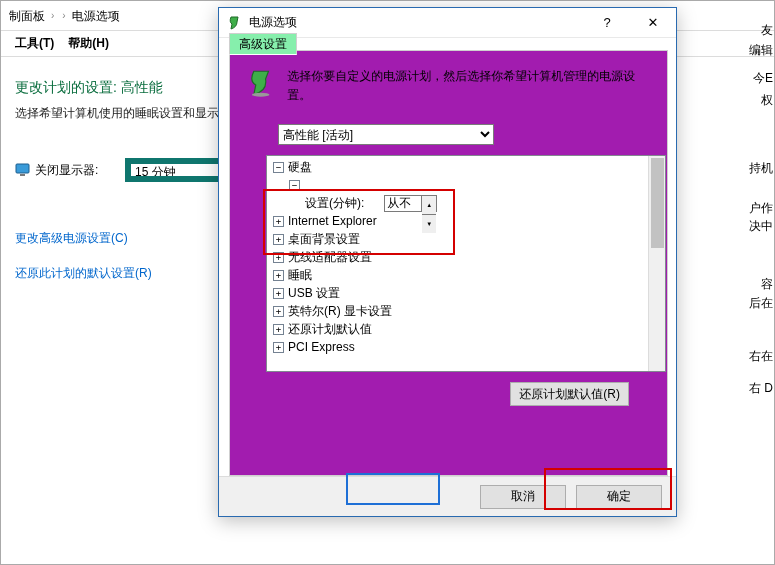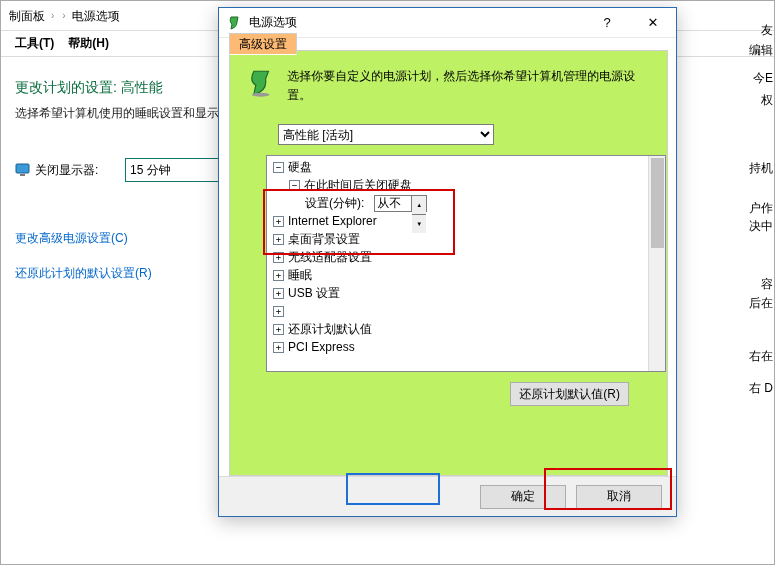--- a/index.html
+++ b/index.html
@@ -11,55 +11,55 @@
   .cp-breadcrumb .crumb { padding:0 2px; }
   .cp-breadcrumb .sep { color:#888; padding:0 4px; font-size:10px; }
   .cp-menubar { height:26px; border-bottom:1px solid #dcdcdc; padding-left:14px; display:flex; align-items:center; font-size:12px; gap:14px; }
   .cp-menubar span { cursor:default;font-weight:bold; }
   .cp-body { padding:22px 0 0 14px; font-size:12px; }
   .cp-body h1 { font-size:14px; font-weight:normal; color:#0a6d3e; margin-bottom:8px; }
   .cp-body .desc { color:#222; margin-bottom:36px; }
   .cp-row { display:flex; align-items:center; margin-bottom:48px; }
   .cp-row .lbl { width:110px; display:flex; align-items:flex-start; gap:4px; }
   .cp-row .lbl svg{ flex:none; }
-  .cp-row select { height:24px; width:180px; font-size:12px; border:1px solid #0f766e; background:#fff; }
+  .cp-row select { height:24px; width:180px; font-size:12px; border:6px solid #0f766e; background:#fff; }
   .cp-links a { display:block; color:#0066cc; font-size:12px; margin-bottom:18px; text-decoration:none; }
 
   
   .right-frags { position:absolute; right:0; top:0; width:28px; height:560px; }
   .right-frags div { position:absolute; right:2px; font-size:12px; white-space:nowrap; color:#000; }
 
   
   .dlg { position:absolute; left:218px; top:7px; width:459px; height:510px; background:#fff; border:1px solid #296ab0; box-shadow:0 4px 18px rgba(0,0,0,.25); }
   .dlg-titlebar { height:30px; display:flex; align-items:center; padding-left:8px; background:#fff; border-bottom:1px solid #e9e9e9;}
   .dlg-titlebar .ico { width:16px; height:16px; margin-right:6px; }
   .dlg-titlebar .title { font-size:12px; }
   .dlg-titlebar .spacer { flex:1; }
   .dlg-titlebar .wbtn { width:46px; height:30px; display:flex; align-items:center; justify-content:center; font-size:13px; font-family:sans-serif; }
 
-  .dlg-content { position:absolute; left:10px; top:42px; width:439px; height:426px; border:1px solid #cfcfcf; background:#bef264; }
-  .dlg-tab { position:absolute; left:10px; top:25px; width:68px; height:22px; line-height:20px; text-align:center; font-size:12px; background:#fdba74; border:1px solid #cfcfcf; border-bottom:1px solid #fff; z-index:3; }
+  .dlg-content { position:absolute; left:10px; top:42px; width:439px; height:426px; border:1px solid #cfcfcf; background:#a21caf; }
+  .dlg-tab { position:absolute; left:10px; top:25px; width:68px; height:22px; line-height:20px; text-align:center; font-size:12px; background:#86efac; border:1px solid #cfcfcf; border-bottom:1px solid #fff; z-index:3; }
 
   .dlg-inner { padding:16px 16px 0 16px; font-size:12px; }
   .intro { display:flex; gap:10px; margin-bottom:20px;}
   .intro .txt { line-height:1.55; }
 
   .plan-select { margin:0 0 10px 32px; }
   .plan-select select { width:216px; height:21px; font-size:12px; border:1px solid #7a7a7a; background:#fff; }
 
   .tree-wrap { position:relative; margin-left:20px; width:400px; height:217px; border:1px solid #828790; background:#fff; overflow:hidden; }
   .tree-scroll { position:absolute; right:0; top:0; width:17px; height:100%; background:#f0f0f0; border-left:1px solid #dcdcdc; }
   .tree-scroll .thumb { position:absolute; left:2px; top:2px; width:13px; height:90px; background:#c2c2c2; }
   .tree { padding:2px 0 2px 4px; font-size:12px; line-height:18px; }
   .tree .node { display:flex; align-items:center; height:18px; white-space:nowrap; }
   .tree .sq { width:11px; height:11px; border:1px solid #748292; margin-right:4px; display:inline-flex; align-items:center; justify-content:center; font-size:9px; line-height:9px; font-family:monospace; color:#000; background:#fff; flex:none;}
   .tree .ind1 { padding-left:2px; }
   .tree .ind2 { padding-left:18px; }
   .tree .ind3 { padding-left:34px; }
-  .spin { display:inline-flex; align-items:center; margin-left:10px; }
+  .spin { display:inline-flex; align-items:center; margin-left:20px; }
   .spin input { width:38px; height:17px; border:1px solid #7a7a7a; font-size:12px; padding-left:2px; }
   .spin .btns { width:15px; height:17px; border:1px solid #7a7a7a; border-left:none; display:flex; flex-direction:column; }
   .spin .btns div { flex:1; display:flex; align-items:center; justify-content:center; font-size:6px; background:#efefef; }
   .spin .btns div:first-child { border-bottom:1px solid #7a7a7a; }
 
   .hl-red { position:absolute; border:2px solid #d40000; pointer-events:none; z-index:20; }
   .hl-blue { position:absolute; border:2px solid #1e6fd6; pointer-events:none; z-index:20; }
 
   .restore-row { text-align:right; padding:10px 22px 0 0; }
   .restore-row button, .dlg-buttons button { height:24px; font-size:12px; background:#e1e1e1; border:1px solid #adadad; padding:0 8px; min-width:86px; }
@@ -142,21 +142,20 @@
       </div>
 
       <div class="tree-wrap">
         <div class="tree">
           <div class="node ind1">
               <span class="sq">−</span>
               <span>硬盘</span>
             </div>
           <div class="node ind2">
               <span class="sq">−</span>
-              <span>在此时间后关闭硬盘</span>
             </div>
           <div class="node ind3">
             <span>设置(分钟):</span>
             <span class="spin">
               <input value="从不" style="">
               <span class="btns">
                   <div>▲</div>
                   <div>▼</div>
                 </span>
             </span>
@@ -176,20 +175,21 @@
           <div class="node ind1">
               <span class="sq">+</span>
               <span>睡眠</span>
             </div>
           <div class="node ind1">
               <span class="sq">+</span>
               <span>USB 设置</span>
             </div>
           <div class="node ind1">
               <span class="sq">+</span>
+              <span>英特尔(R) 显卡设置</span>
             </div>
           <div class="node ind1">
               <span class="sq">+</span>
               <span>还原计划默认值</span>
             </div>
           <div class="node ind1">
               <span class="sq">+</span>
               <span>PCI Express</span>
             </div>
         </div>
@@ -198,20 +198,20 @@
           </div>
       </div>
 
       <div class="restore-row">
         <button>还原计划默认值(R)</button>
       </div>
     </div>
   </div>
 
   <div class="dlg-buttons">
+    <button>取消</button>
     <button>确定</button>
-    <button>取消</button>
   </div>
 </div>
 
 <div class="hl-red" style="left:263px; top:189px; width:192px; height:66px;"></div>
 <div class="hl-blue" style="left:346px; top:473px; width:94px;  height:32px;"></div>
 <div class="hl-red" style="left:544px; top:468px; width:128px; height:42px;"></div>
 
 </body></html>

